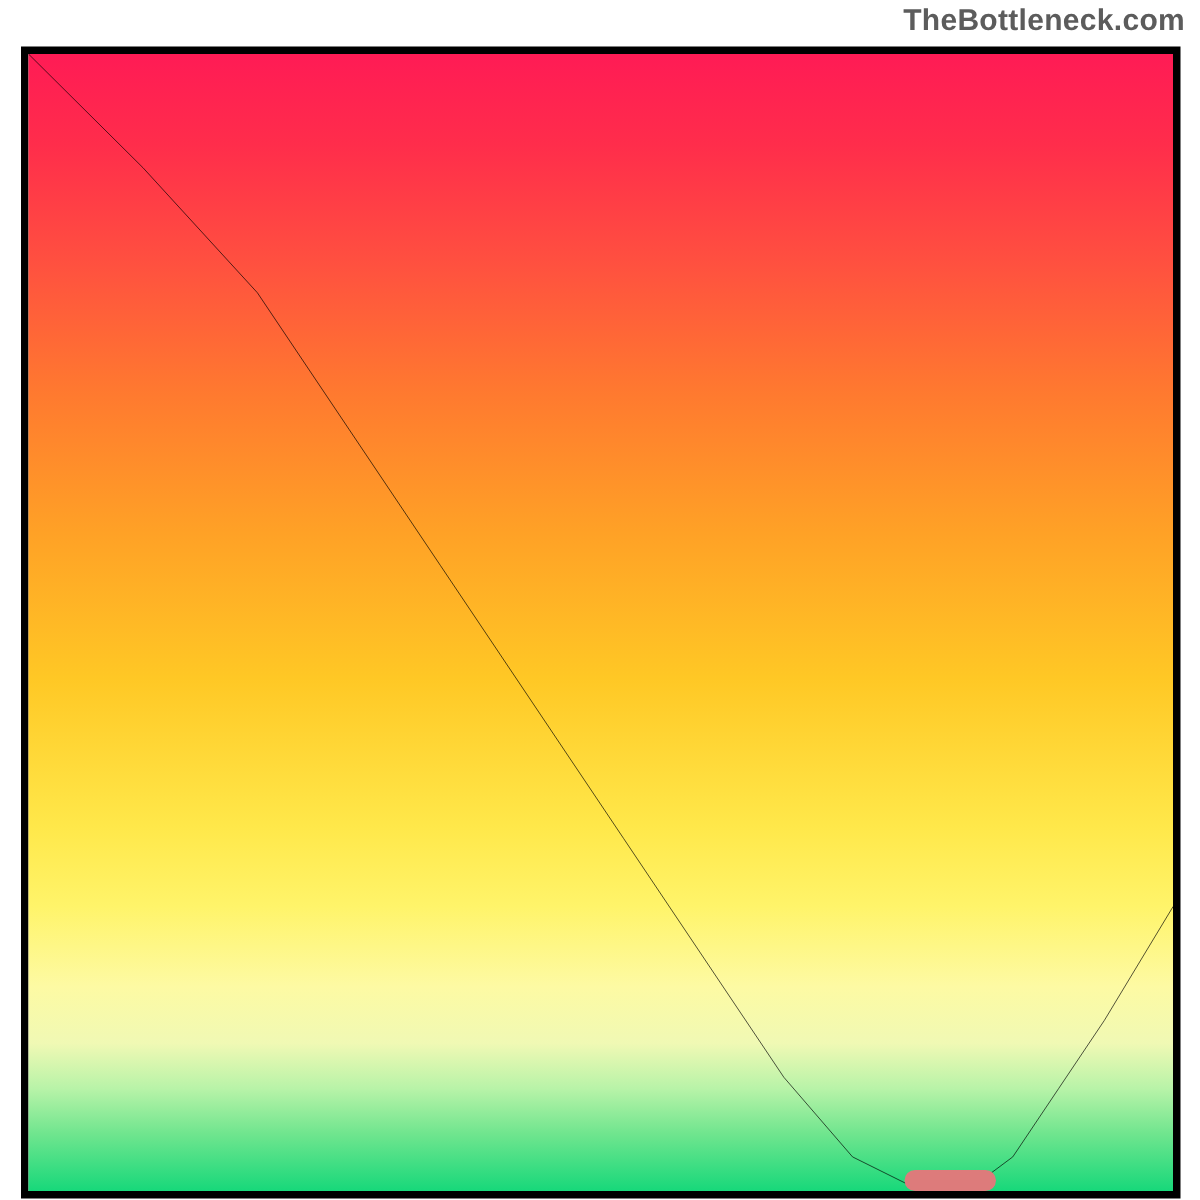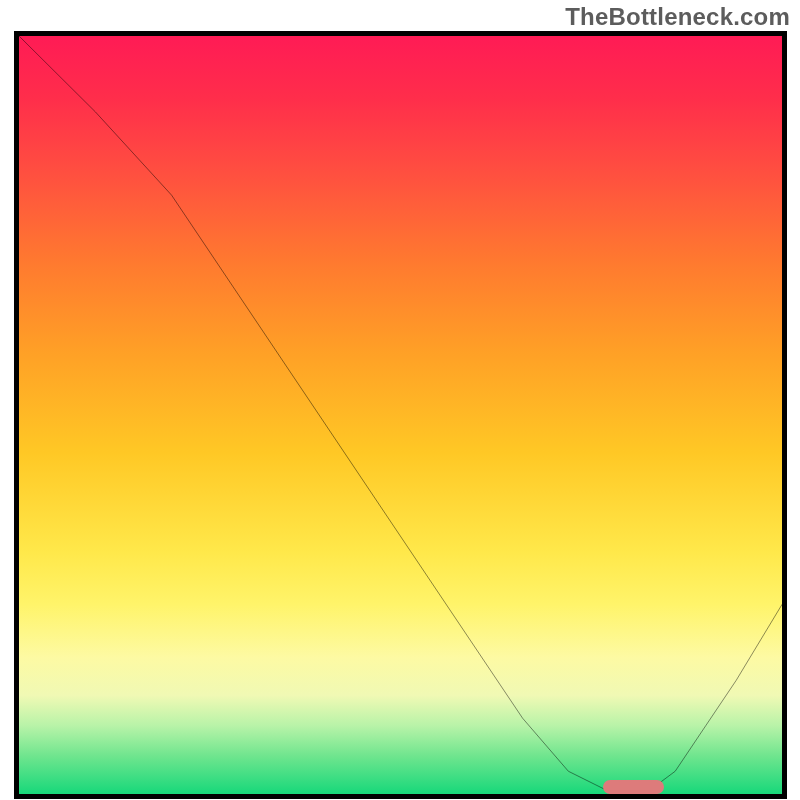--- a/index.html
+++ b/index.html
@@ -14,21 +14,21 @@
   .outer {
     position: relative;
     width: 800px;
     height: 800px;
     box-sizing: border-box;
   }
   .watermark {
     position: absolute;
     top: 3px;
     right: 10px;
-    font-size: 24px;
+    font-size: 20px;
     font-weight: 600;
     color: #5c5c5c;
     letter-spacing: 0.2px;
     z-index: 5;
   }
   .plot-frame {
     position: absolute;
     box-sizing: border-box;
     border: 5px solid #000;
   }

